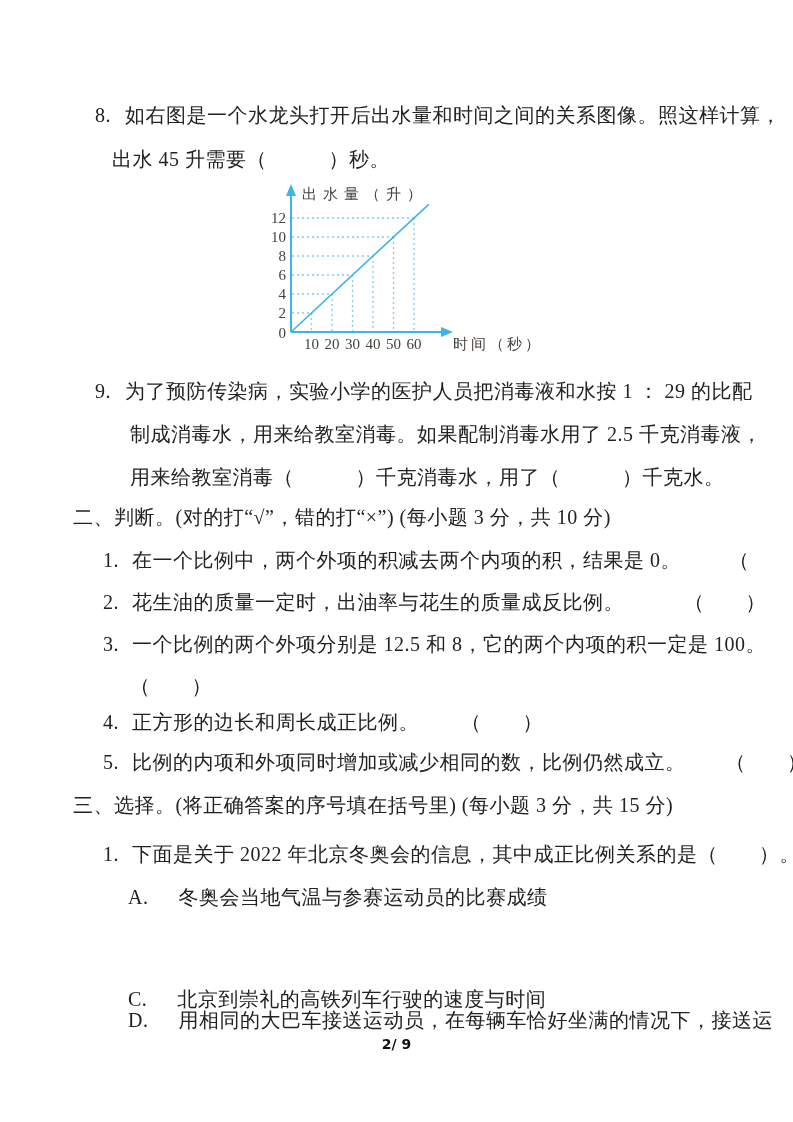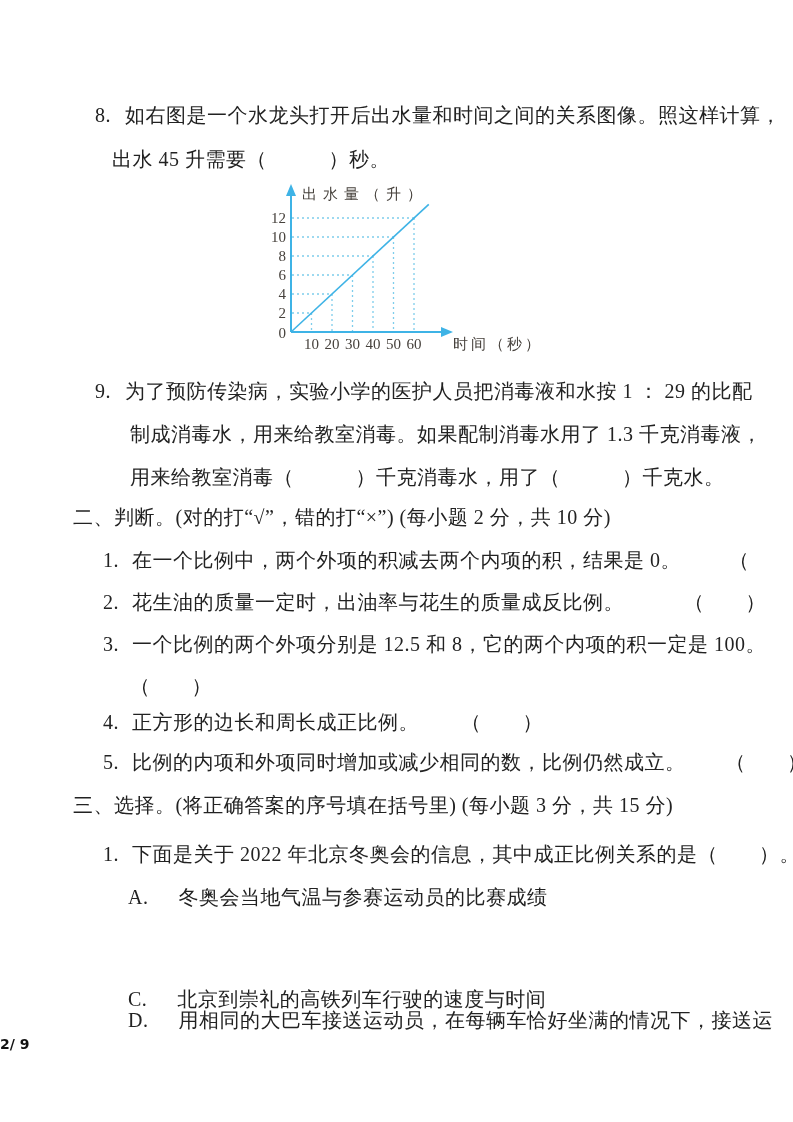--- a/index.html
+++ b/index.html
@@ -19,21 +19,21 @@
     letter-spacing:0.5px;
   }
   .qnum{display:inline-block;margin-right:14px;}
   .subnum{display:inline-block;margin-right:13px;}
   .optletter{display:inline-block;margin-right:30px;}
   .paren{display:inline-block;margin-left:48px;}
   .section-title{font-size:20px;}
   .chart-box{position:absolute;left:246px;top:180px;width:300px;height:192px;}
   .footer{
     position:absolute;left:0;right:0;top:1036px;
-    text-align:left;
+    text-align:center;
     font-family:"DejaVu Sans","Liberation Sans",sans-serif;
     font-weight:700;font-size:14px;color:#111111;
   }
 </style>
 </head>
 <body>
 
 <div class="page">
 
   <div class="line" style="left:95px;top:102px">
@@ -77,28 +77,28 @@
         <text x="168" y="169" text-anchor="middle" fill="#46413c" font-size="15" font-family="&quot;Liberation Serif&quot;,&quot;DejaVu Serif&quot;,serif">60</text>
         <text x="56" y="19" fill="#46413c" font-size="15" font-family="&quot;Liberation Serif&quot;,&quot;DejaVu Serif&quot;,serif" letter-spacing="6">出水量（升）</text>
         <text x="207" y="169" fill="#46413c" font-size="15" font-family="&quot;Liberation Serif&quot;,&quot;DejaVu Serif&quot;,serif" letter-spacing="3">时间（秒）</text>
       </svg>
   </div>
 
   <div class="line" style="left:95px;top:378px">
     <span class="qnum">9.</span><span>为了预防传染病，实验小学的医护人员把消毒液和水按 1 ： 29 的比配</span>
   </div>
   <div class="line" style="left:130px;top:421px">
-    <span>制成消毒水，用来给教室消毒。如果配制消毒水用了 1.3 千克消毒液，</span>
+    <span>制成消毒水，用来给教室消毒。如果配制消毒水用了 2.5 千克消毒液，</span>
   </div>
   <div class="line" style="left:130px;top:464px">
     <span>用来给教室消毒（　　　）千克消毒水，用了（　　　）千克水。</span>
   </div>
 
   <div class="line section-title" style="left:73px;top:504px">
-    <span>二、判断。(对的打“√”，错的打“×”) (每小题 2 分，共 10 分)</span>
+    <span>二、判断。(对的打“√”，错的打“×”) (每小题 3 分，共 10 分)</span>
   </div>
   <div class="line" style="left:103px;top:547px">
     <span class="subnum">1.</span><span>在一个比例中，两个外项的积减去两个内项的积，结果是 0。</span><span class="paren">（　　）</span>
   </div>
   <div class="line" style="left:103px;top:589px">
     <span class="subnum">2.</span><span>花生油的质量一定时，出油率与花生的质量成反比例。</span><span class="paren" style="margin-left:60px">（　　）</span>
   </div>
   <div class="line" style="left:103px;top:631px">
     <span class="subnum">3.</span><span>一个比例的两个外项分别是 12.5 和 8，它的两个内项的积一定是 100。</span>
   </div>

